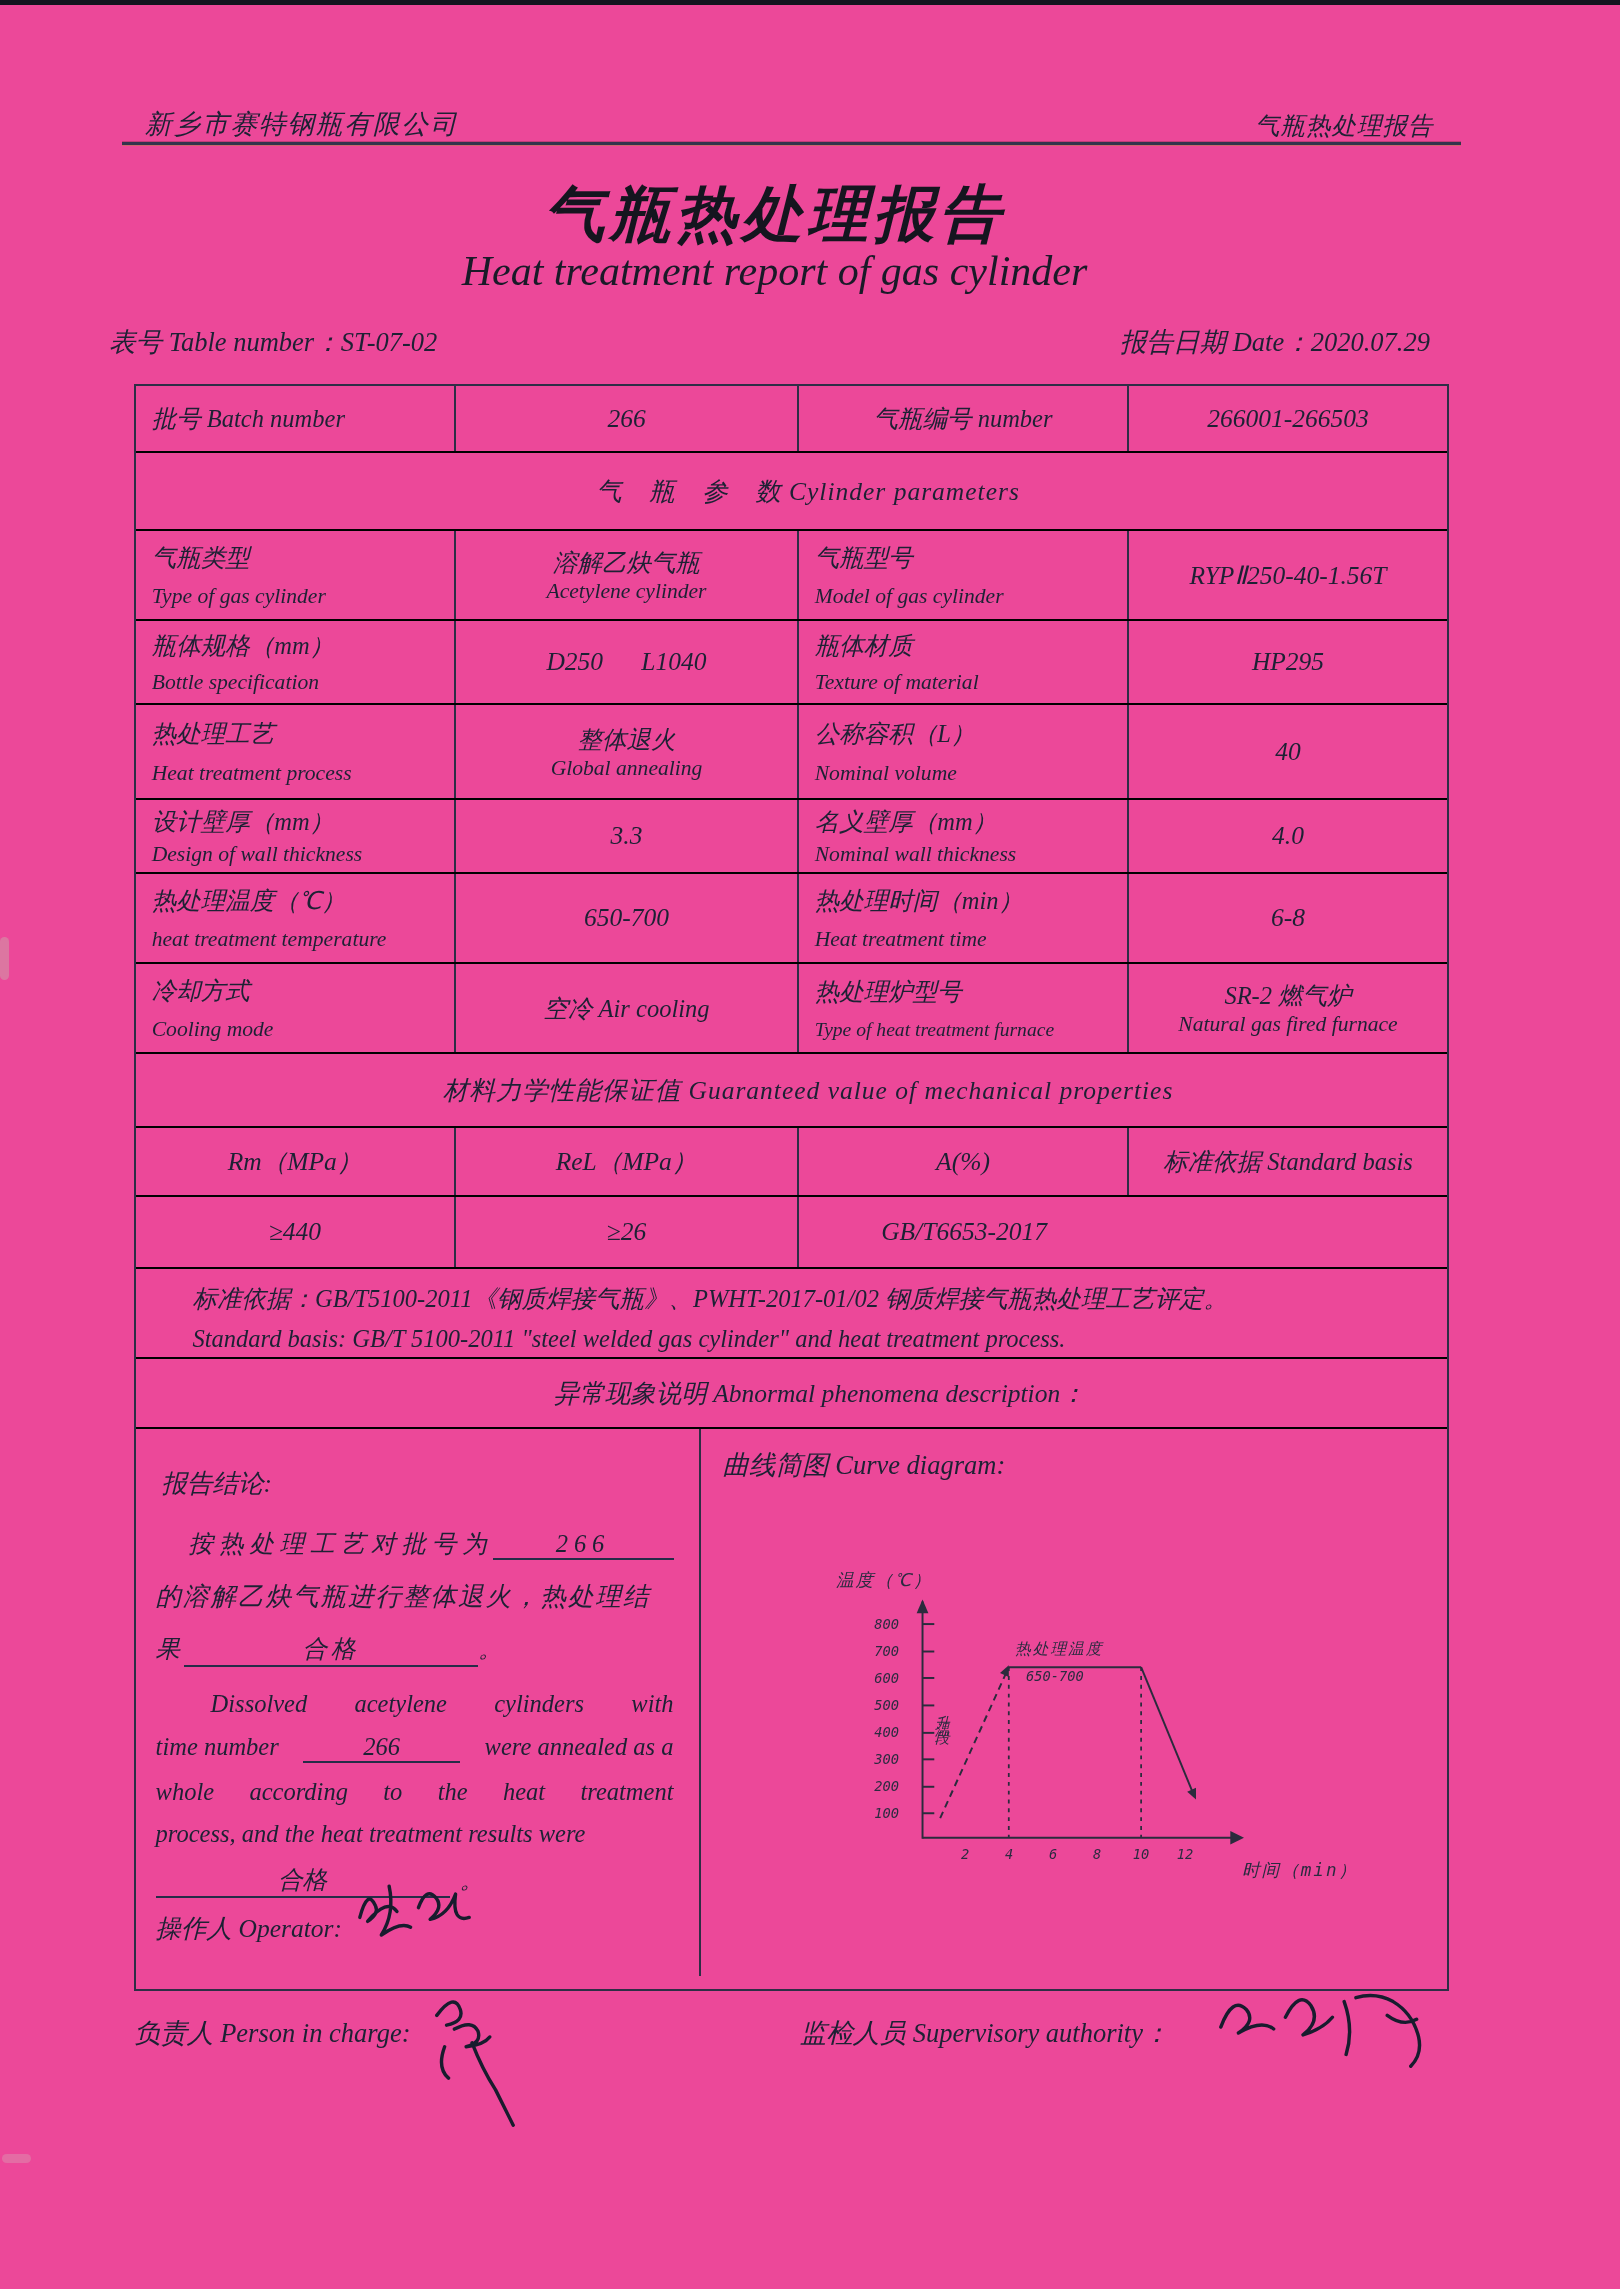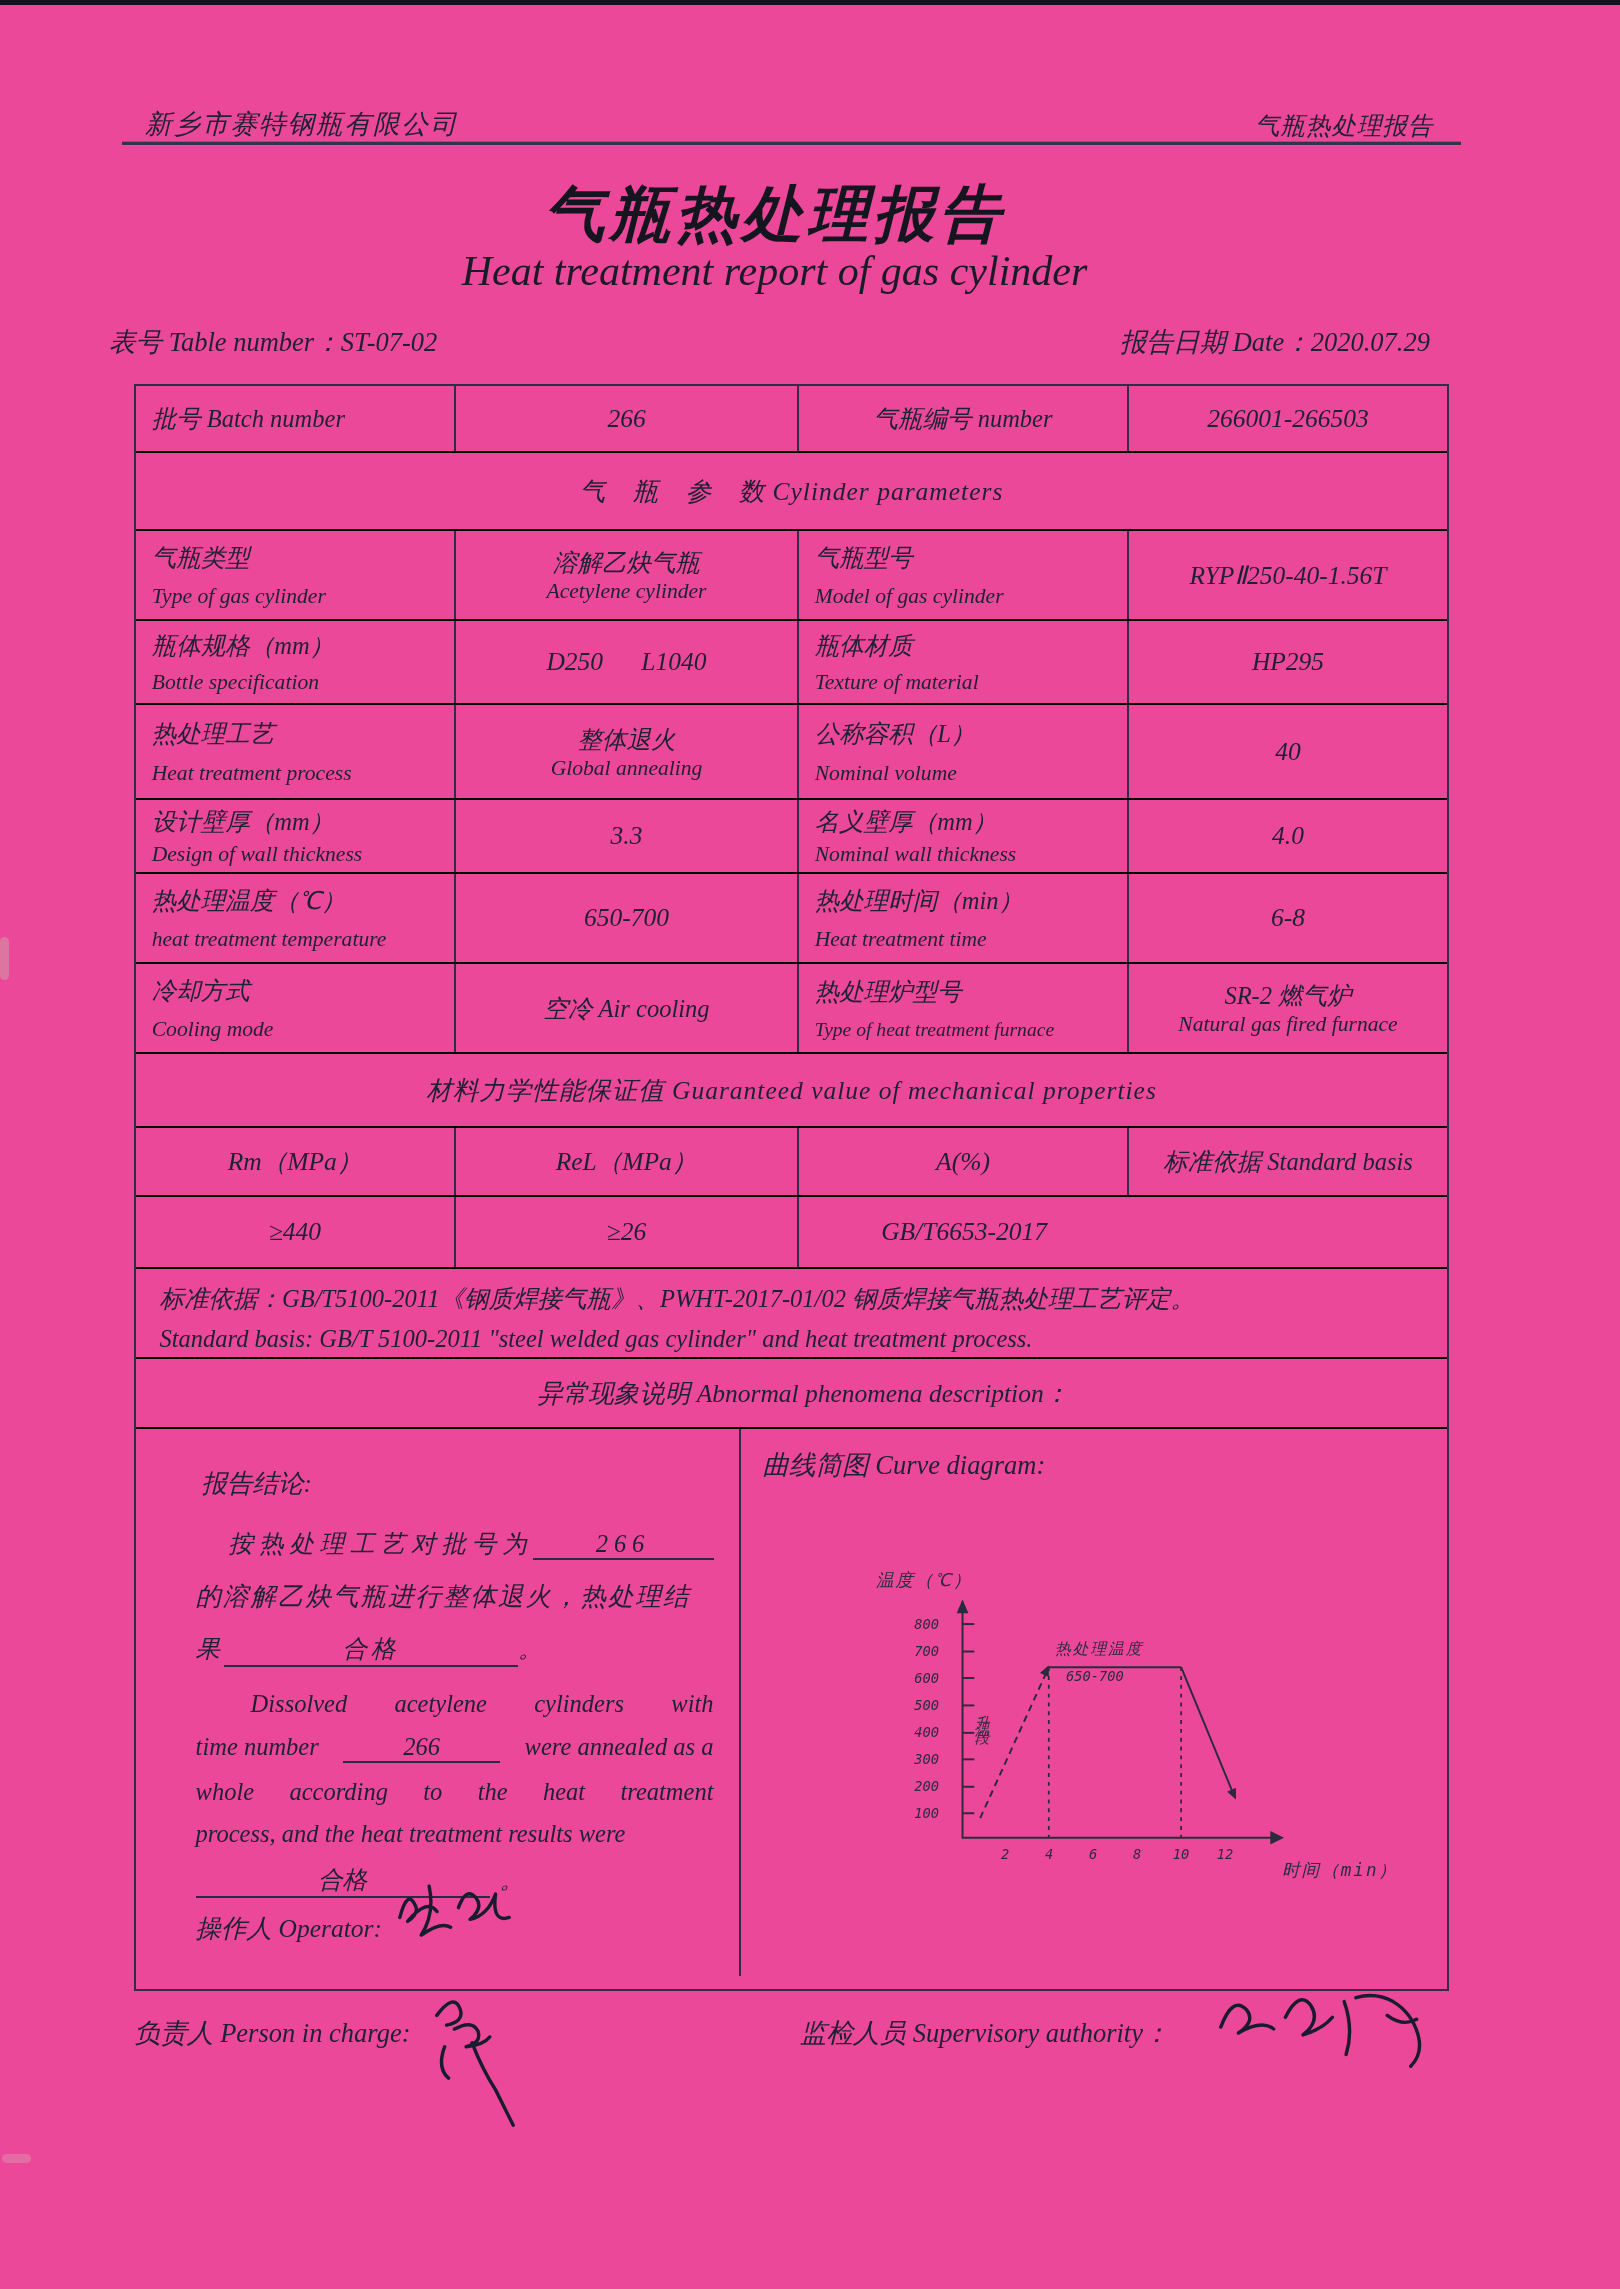--- a/index.html
+++ b/index.html
@@ -17,23 +17,23 @@
   .doc-title{position:absolute;left:0;top:174px;width:1549px;text-align:center;
              font-size:61px;font-weight:bold;letter-spacing:4.9px;color:#15151f;}
   .doc-sub{position:absolute;left:0;top:247px;width:1549px;text-align:center;font-size:42px;color:#1a1a28;}
 
   .meta-left{position:absolute;left:109px;top:324px;font-size:26.5px;}
   .meta-right{position:absolute;left:1120px;top:324px;font-size:26.5px;}
 
   .tbl{position:absolute;left:134px;top:384px;width:1315px;height:1607px;
        border:2.9px solid #2e2e46;box-sizing:border-box;}
   .row{box-sizing:border-box;border-bottom:2px solid #000000;display:grid;}
-  .row.last{border-bottom:none;margin-left:40px;}
+  .row.last{border-bottom:none;}
   .g4{grid-template-columns:320px 343px 330px 1fr;}
-  .g1{grid-template-columns:1fr;}
+  .g1{grid-template-columns:1fr;padding-left:33px;}
   .g2{grid-template-columns:565px 1fr;}
   .cell{box-sizing:border-box;border-right:2px solid #2e2e46;display:flex;flex-direction:column;
         justify-content:center;overflow:hidden;}
   .cell.lastc{border-right:none;}
   .lab{align-items:flex-start;padding-left:15.7px;justify-content:space-evenly;}
   .ctr{align-items:center;text-align:center;}
   .zh{font-size:24.5px;}
   .en{font-size:21.6px;}
   .vv{font-size:25.5px;}
   .pre{white-space:pre;}

